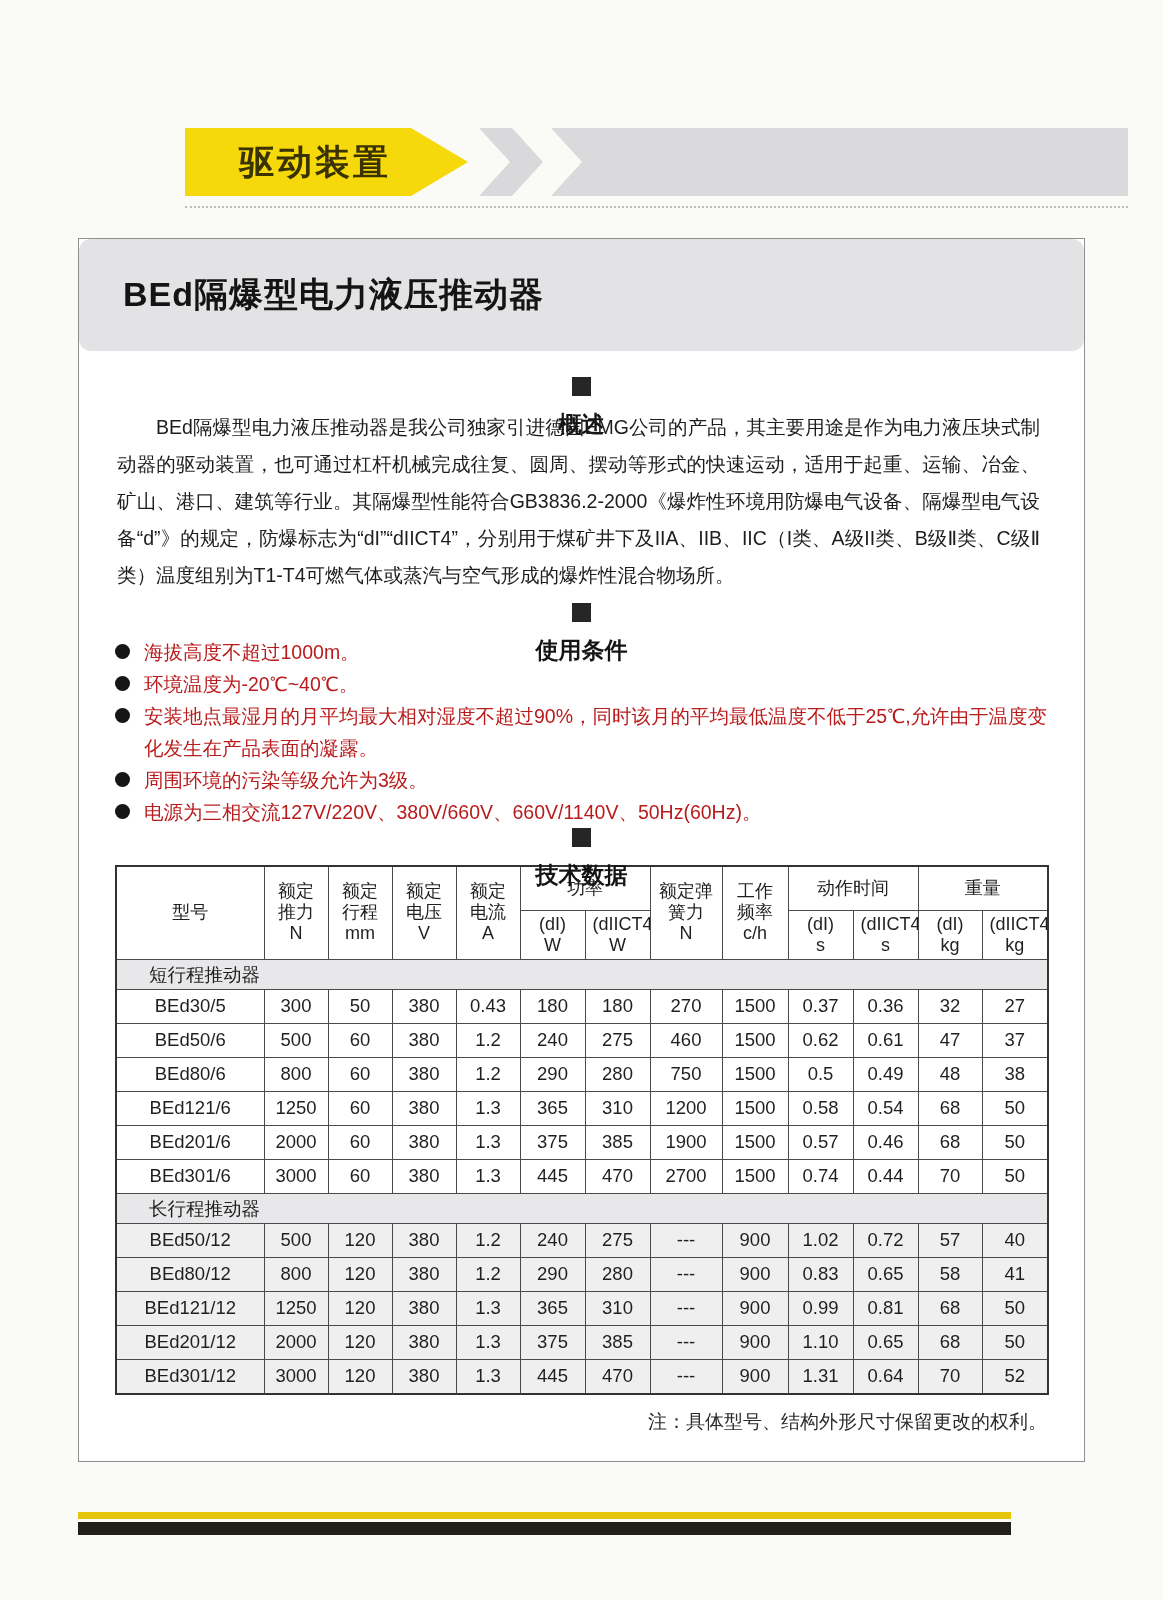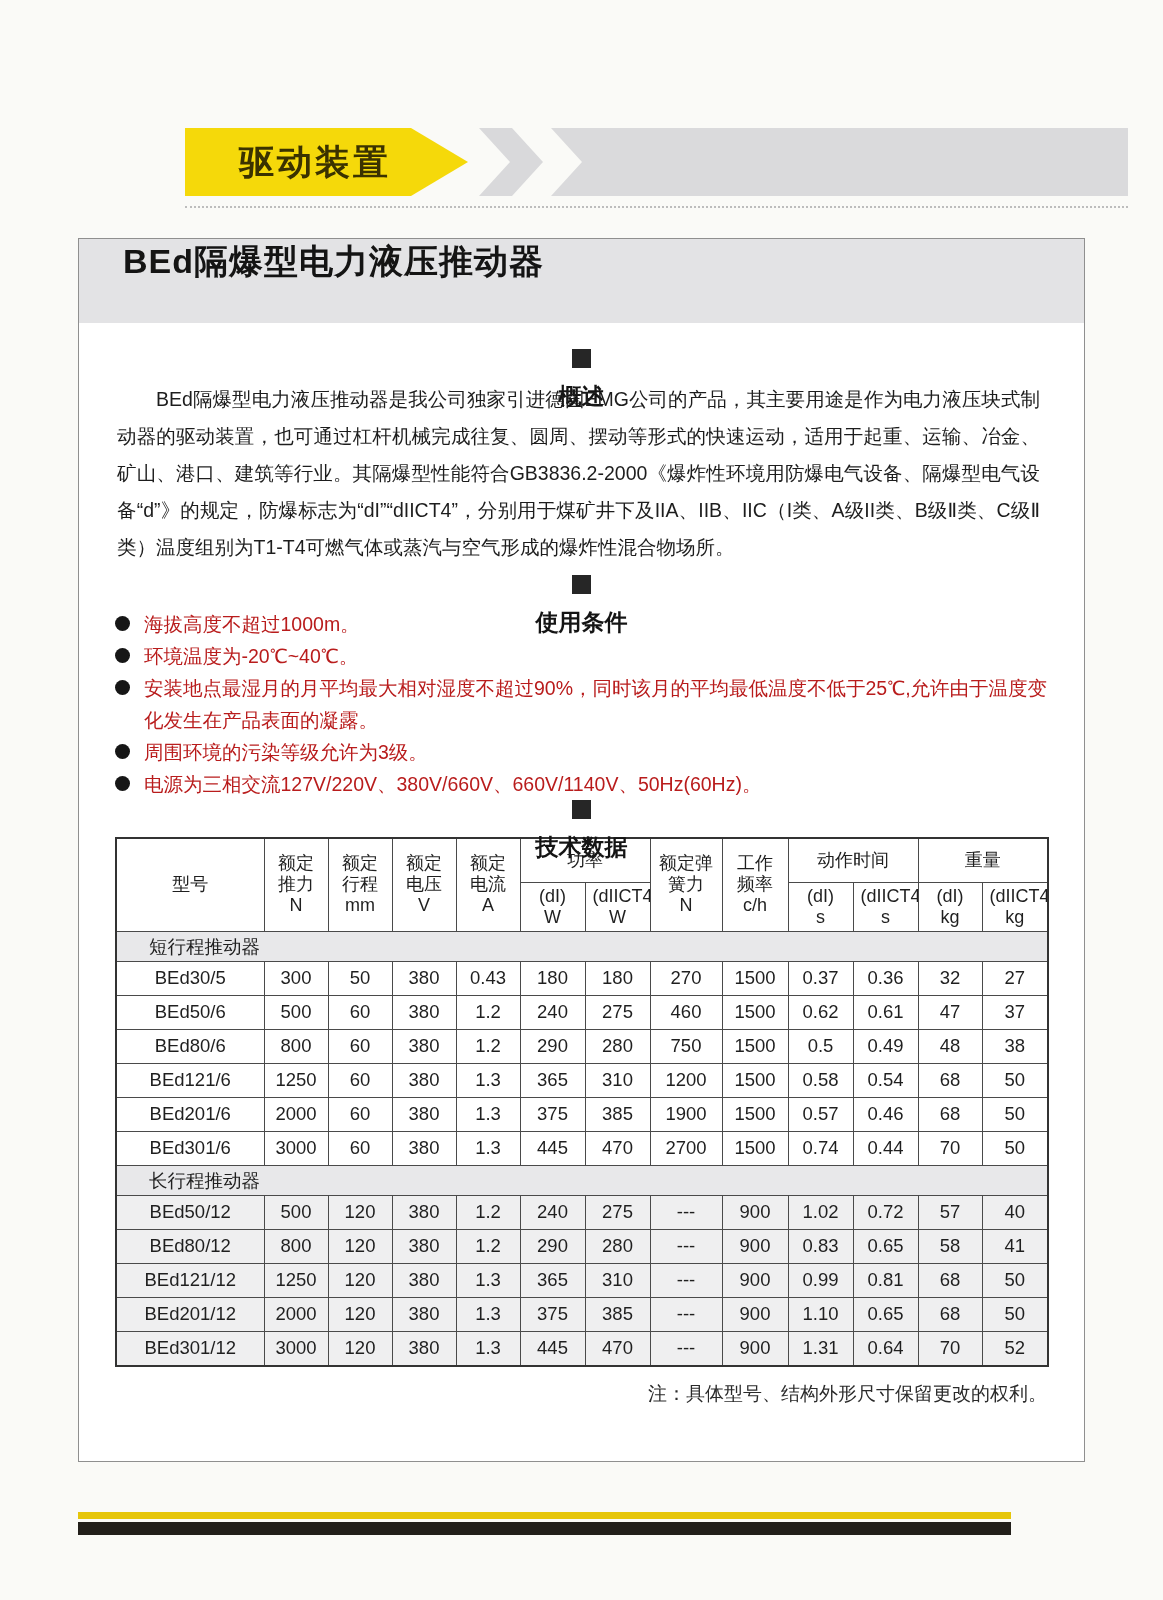--- a/index.html
+++ b/index.html
@@ -29,21 +29,21 @@
     background:#dadadc;
     clip-path:polygon(0 0,100% 0,100% 100%,0 100%,31px 50%);
   }
   .banner-rule{position:absolute;left:185px;top:206px;width:943px;height:0;border-top:2px dotted #bdbdbd;}
 
   
   .sheet{
     position:absolute;left:78px;top:238px;width:1007px;height:1224px;
     background:#ffffff;border:1px solid #8f8f8f;box-sizing:border-box;
   }
-  .sheet-title{height:84px;background:#e3e3e5;display:flex;}
+  .sheet-title{height:112px;background:#e3e3e5;display:flex;align-items:center;border-radius:12px;}
   .sheet-title span{margin-left:44px;font-size:34px;font-weight:bold;color:#141414;letter-spacing:1px;}
   .content{padding:26px 36px 0 36px;}
 
   .sec-heading{display:flex;align-items:center;gap:13px;font-size:23px;font-weight:bold;color:#141414;height:26px;flex-direction:column;}
   .sq{width:19px;height:19px;background:#262626;flex:0 0 auto;}
 
   .overview-body{
     margin:6px 8px 0 2px;font-size:19.5px;line-height:37px;
     text-indent:2em;text-align:justify;color:#1d1d1d;
   }

